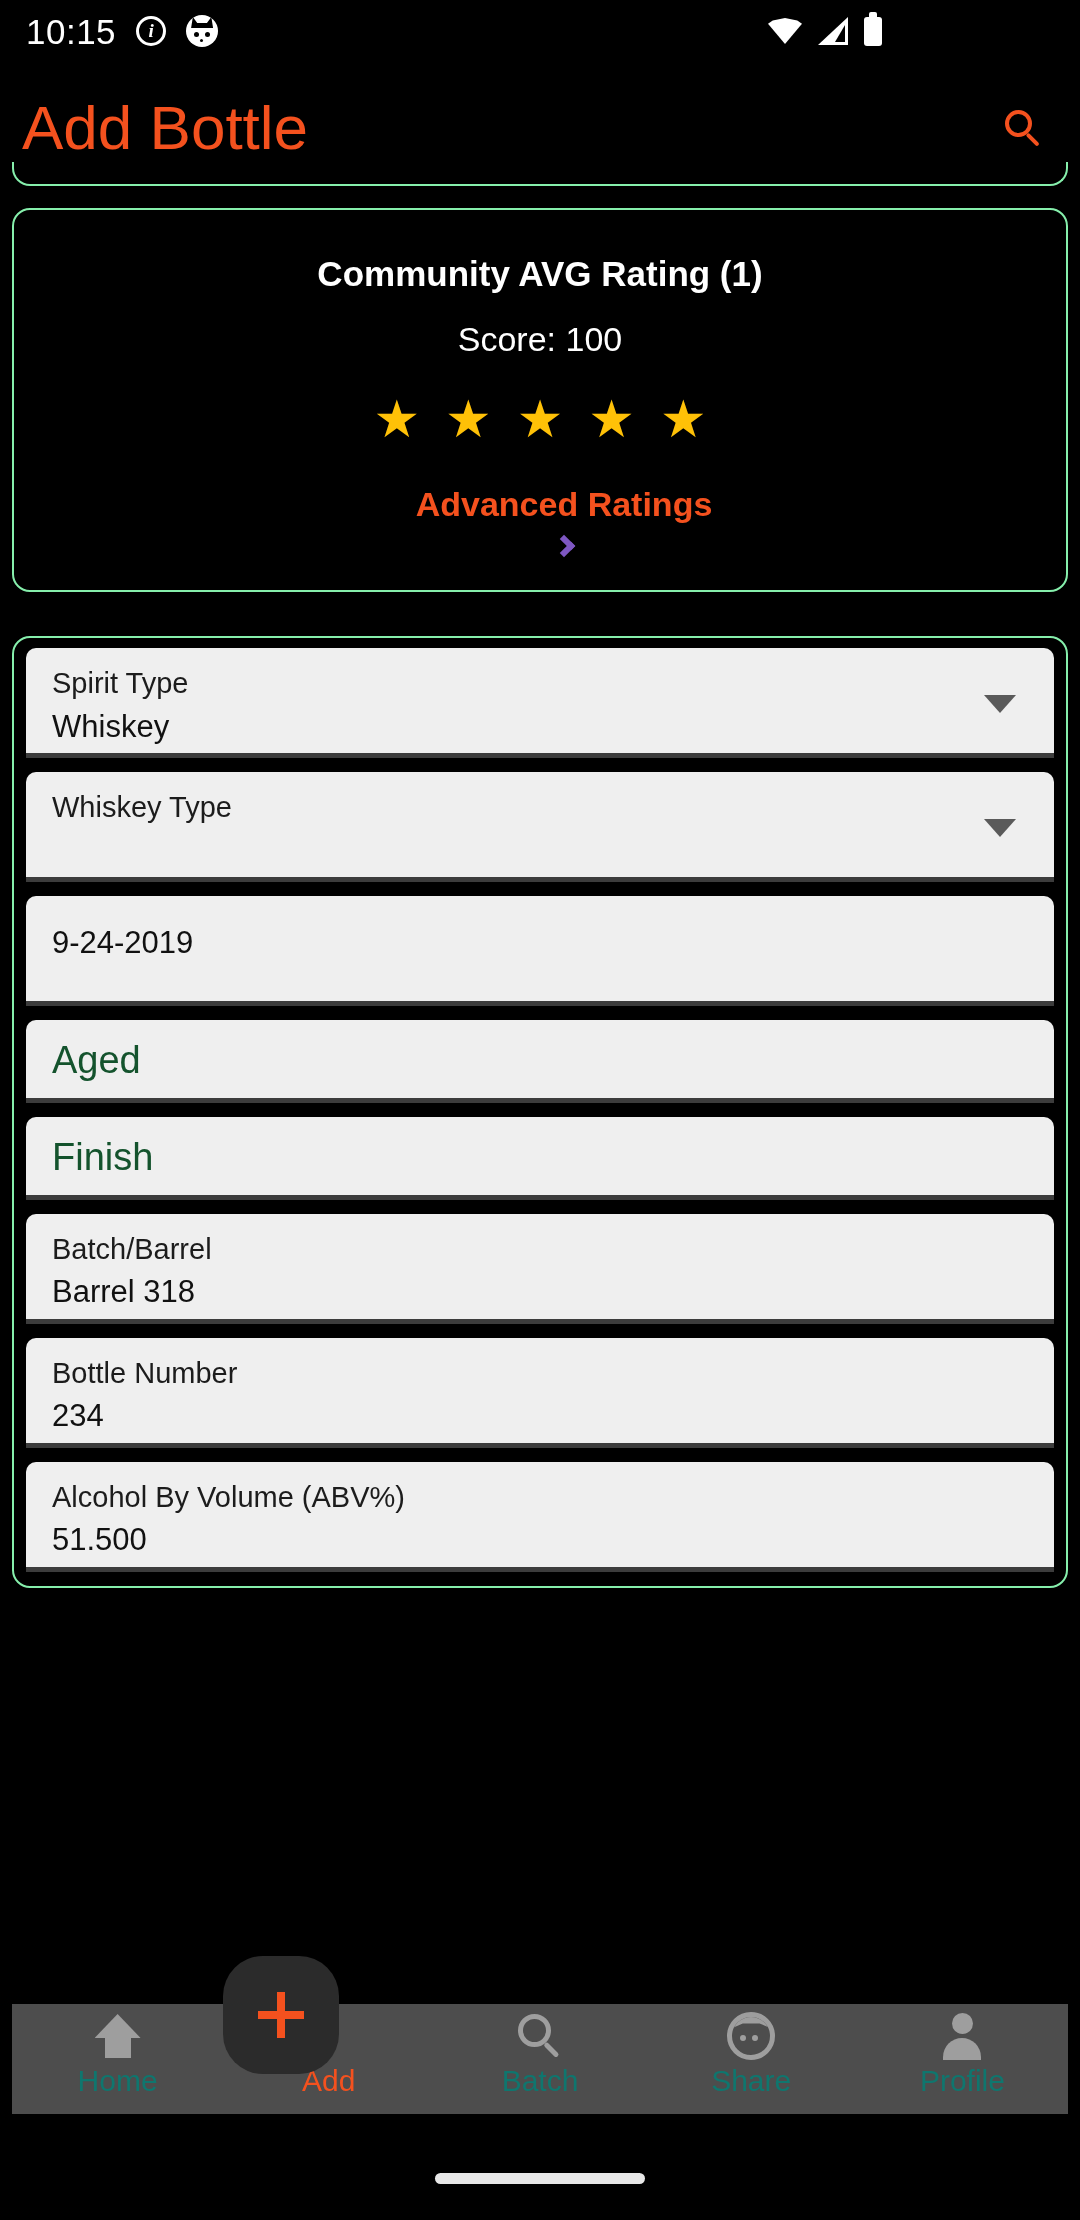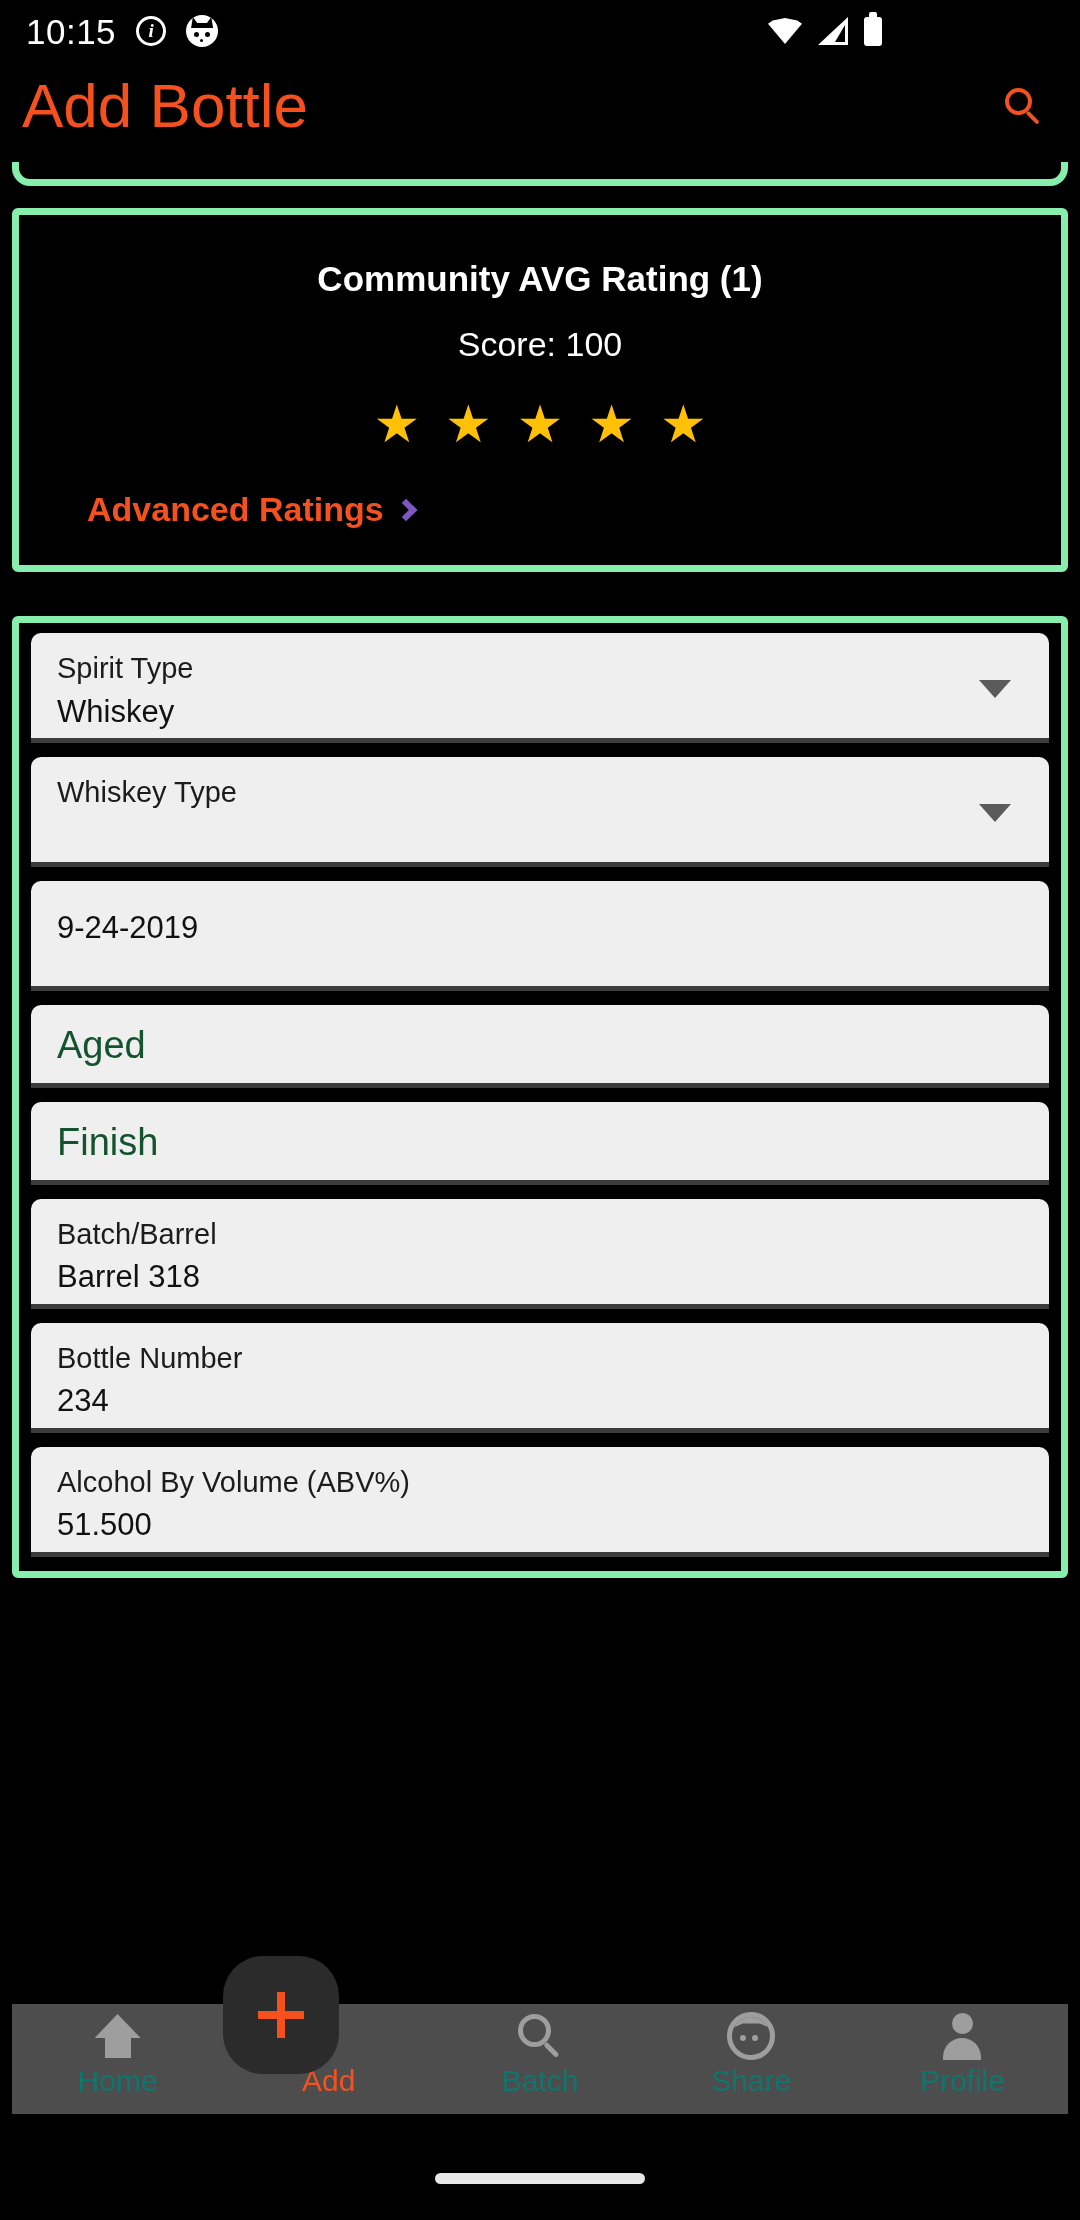--- a/index.html
+++ b/index.html
@@ -54,39 +54,39 @@
   }
   .ic-batt{
     width:18px;height:29px;background:#fff;border-radius:3px;position:relative;
   }
   .ic-batt::before{
     content:"";position:absolute;top:-5px;left:5px;width:8px;height:5px;background:#fff;border-radius:2px 2px 0 0;
   }
 
   
   .app-bar{
-    position:absolute; top:56px; left:0; width:1080px; height:100px;
+    position:absolute; top:78px; left:0; width:1080px; height:100px;
     display:flex; align-items:center; justify-content:space-between; padding:0 22px;text-decoration:underline;
   }
   .app-title{ font-size:62px; color:#F4511E; line-height:1; }
   .search-btn{ width:70px;height:70px;display:flex;align-items:center;justify-content:center; }
   .ic-search{ position:relative;width:36px;height:36px; }
   .ic-search .mag{
     position:absolute;left:0;top:0;width:27px;height:27px;border:4px solid #F4511E;border-radius:50%;
   }
   .ic-search .handle{
     position:absolute;left:22px;top:22px;width:16px;height:4px;background:#F4511E;
     transform:rotate(45deg);transform-origin:left center;border-radius:2px;
   }
 
   
   .content{ position:absolute; top:162px; left:0; width:1080px; height:1900px; }
 
   .card{
-    border:7px solid #86efac; border-radius:6px; background:#000;
+    border:2px solid #86efac; border-radius:18px; background:#000;
     margin:0 12px 0 12px;
   }
 
   
   .card-partial{
     height:24px; border-top:none; border-radius:0 0 18px 18px;
     margin-bottom:22px;
   }
 
   
@@ -95,21 +95,21 @@
     margin-bottom:44px;
   }
   .rating-title{
     text-align:center;color:#fff;font-size:35px;font-weight:bold;margin-bottom:26px;
   }
   .rating-score{
     text-align:center;color:#fff;font-size:34px;font-weight:normal;margin-bottom:34px;
   }
   .stars{ display:flex; justify-content:center; gap:25px; margin-bottom:40px; }
   .star{ font-size:52px; color:#FFC107; line-height:1; }
-  .adv-row{ display:flex; align-items:center; gap:14px; padding-left:48px; }
+  .adv-row{ display:flex; align-items:center; gap:14px; padding-left:48px;flex-direction:column; }
   .adv-label{ color:#F4511E; font-size:34px; font-weight:bold; }
   .ic-chevron{
     display:inline-block;width:16px;height:16px;
     border-top:6px solid #7E57C2;border-right:6px solid #7E57C2;
     transform:rotate(45deg);
   }
 
   
   .card-form{ padding:10px 0 0 0; overflow:hidden; }
   .field{

